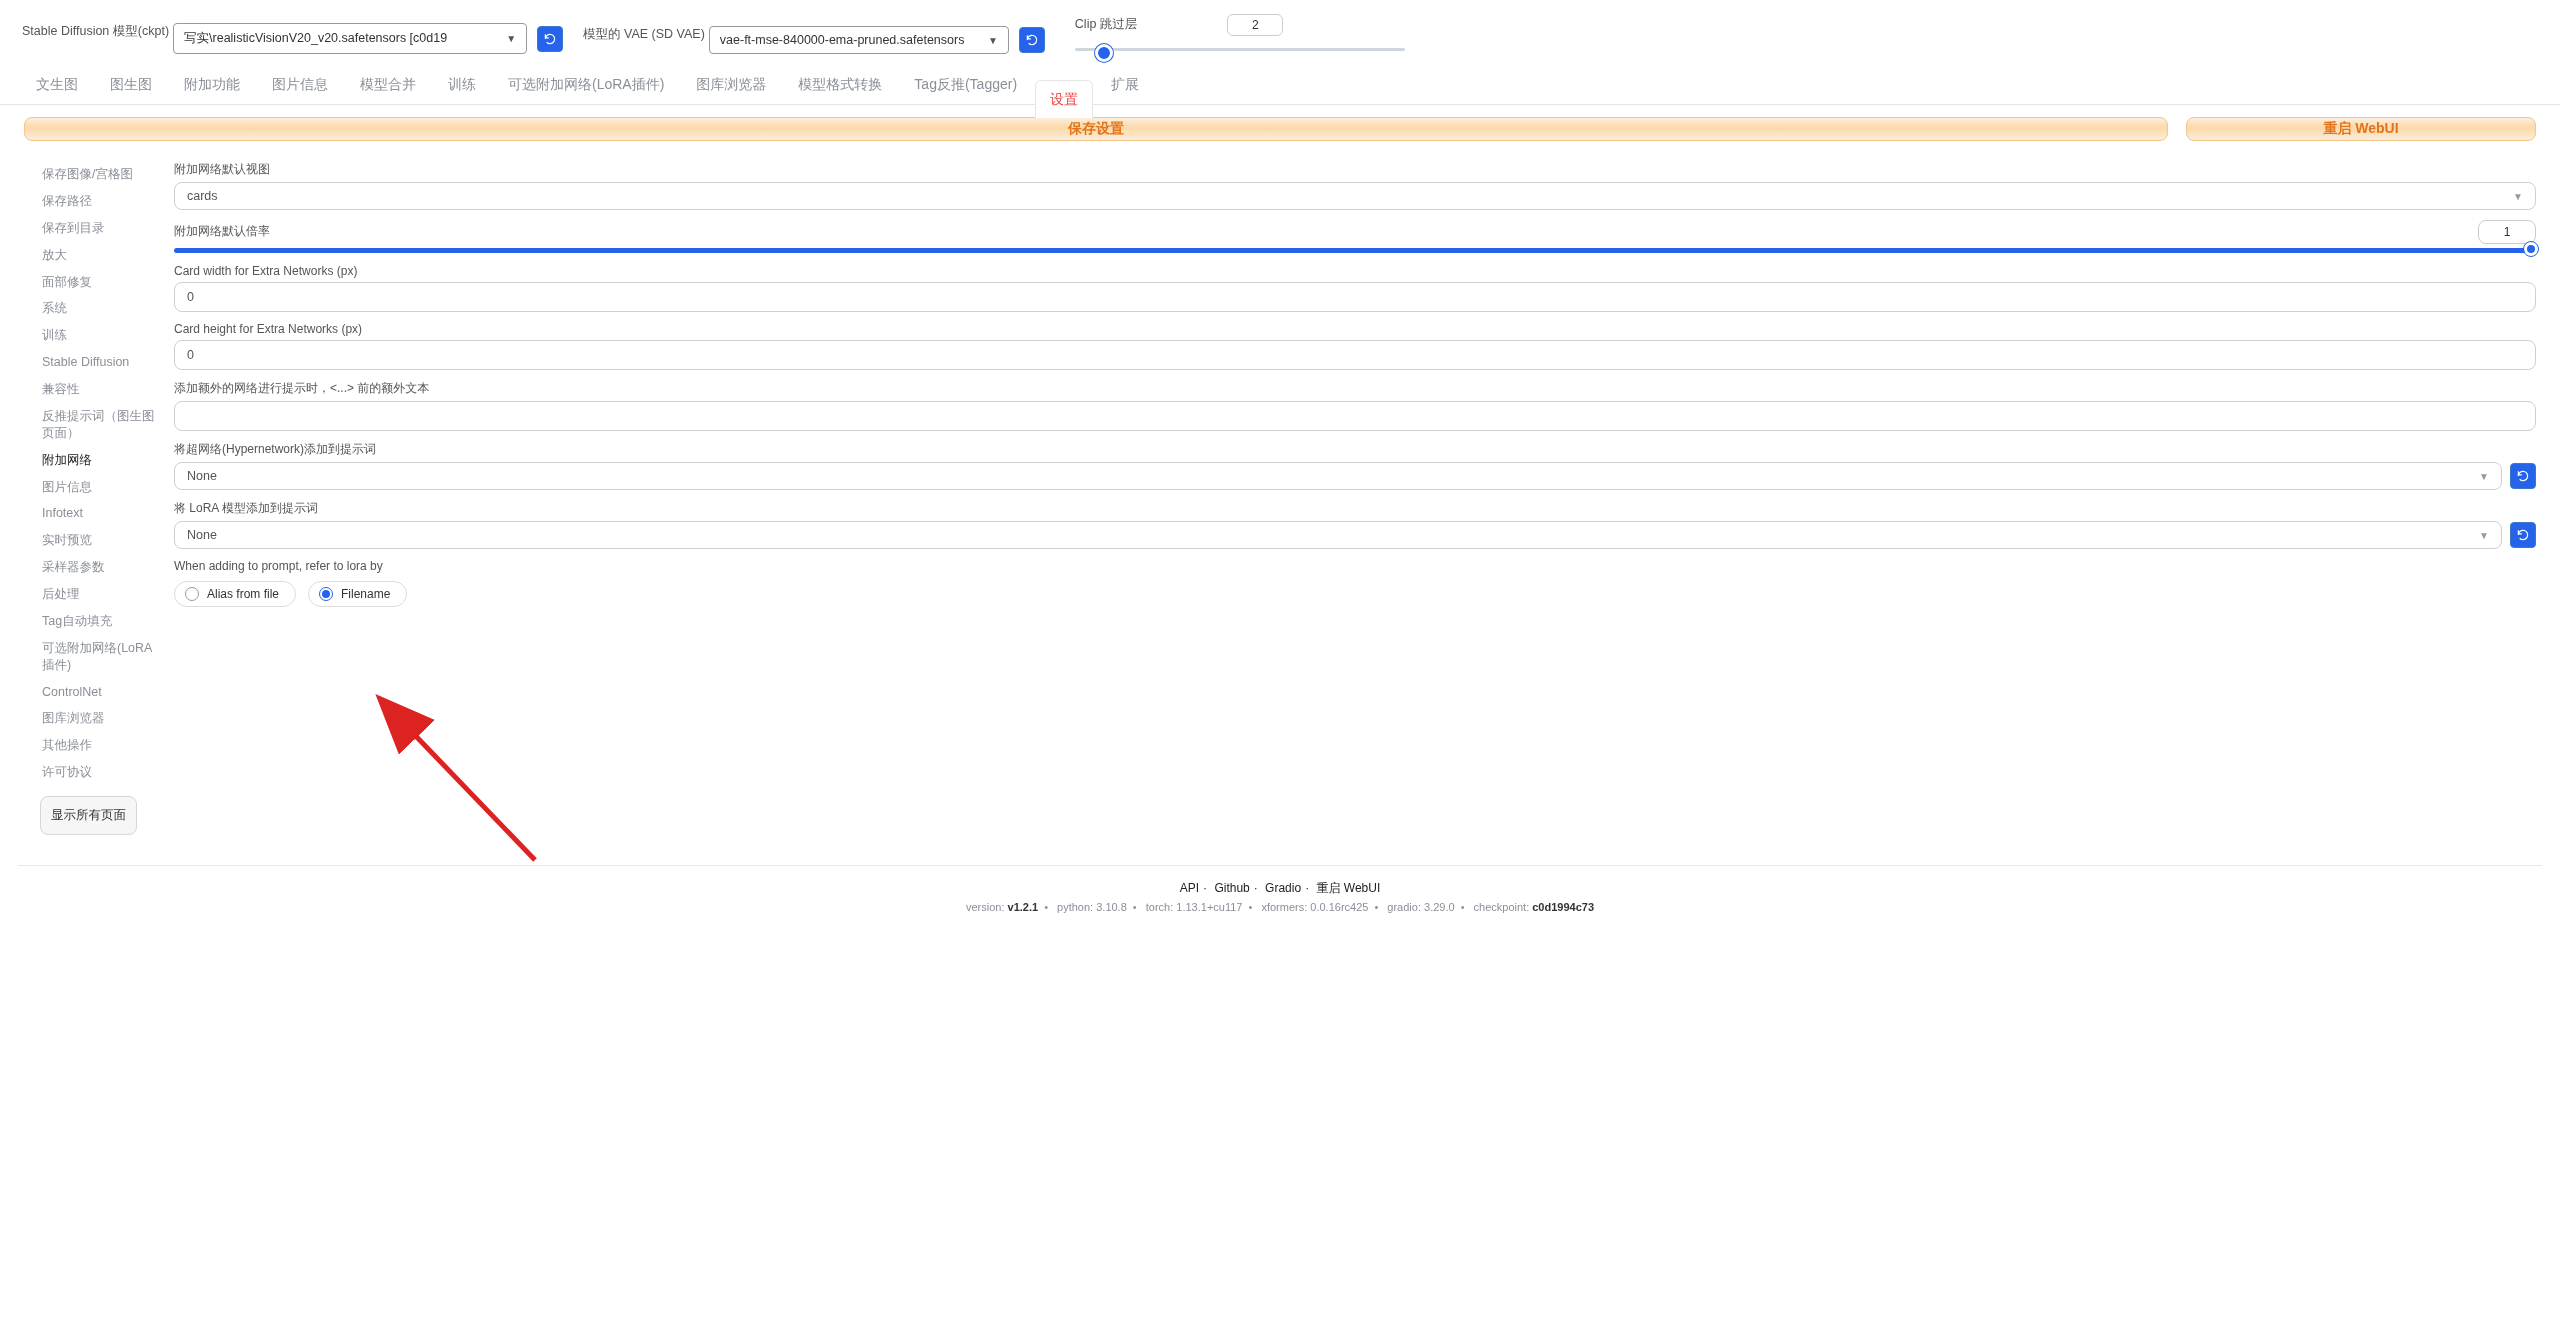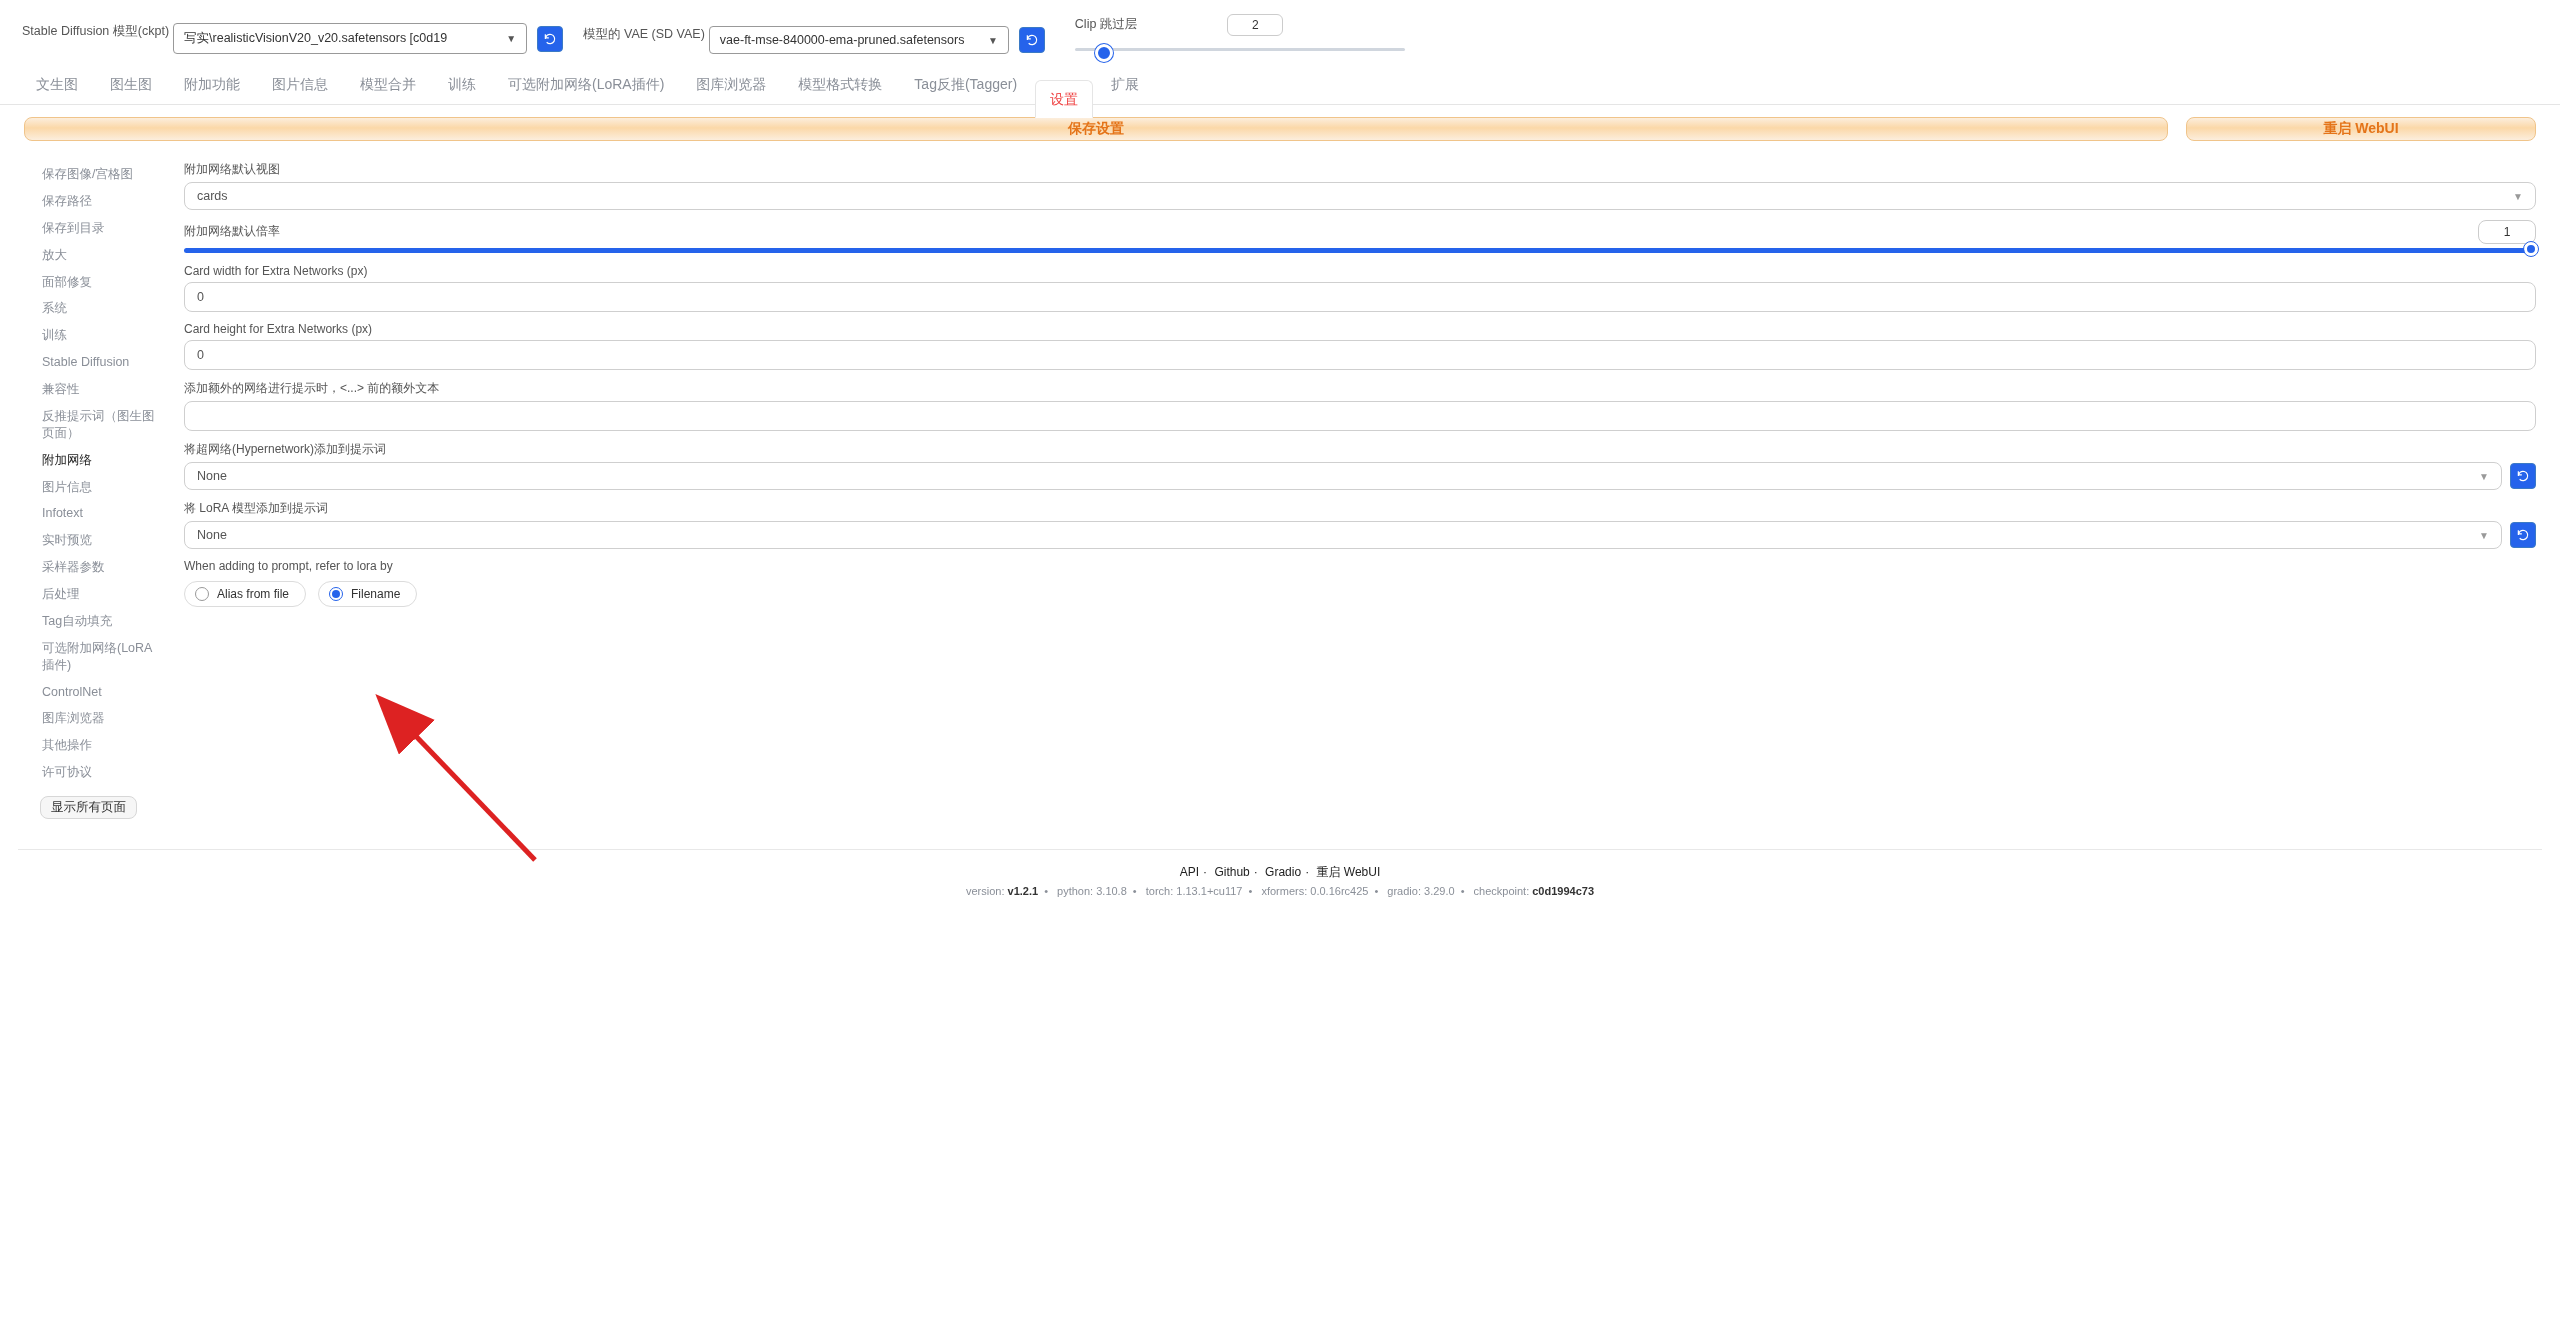--- a/index.html
+++ b/index.html
@@ -29,25 +29,25 @@
 .tabs { display: flex; gap: 4px; border-bottom: 1px solid #e5e5e5; padding: 0 22px; margin-top: 4px; }
 .tab { padding: 10px 14px 8px 14px; font-size: 14px; color: #8a8f98; cursor: pointer; white-space: nowrap; }
 .tab.active { color: #ef4444; border: 1px solid #e5e5e5; border-bottom: 1px solid #fff; border-radius: 6px 6px 0 0; position: relative; top: 14px; background: #fff; }
 
 
 .btn-row { display: flex; gap: 18px; padding: 12px 24px; }
 .big-btn { flex: 1 1 auto; height: 24px; display: flex; align-items: center; justify-content: center; border-radius: 8px; font-size: 14px; font-weight: 600; color: #e47419; cursor: pointer; border: 1px solid #f0c48a; background: linear-gradient(to bottom, #fceedd, #fbd8a8 45%, #fceedd); }
 .big-btn.secondary { flex: 0 0 350px; }
 
 
-.main { display: flex; gap: 22px; padding: 8px 24px 12px 40px; }
+.main { display: flex; gap: 12px; padding: 8px 24px 12px 40px; }
 .sidebar { width: 122px; display: flex; flex-direction: column; gap: 0; }
 .side-item { padding: 5px 2px; font-size: 12.5px; color: #8a8f98; cursor: pointer; line-height: 1.35; }
 .side-item.active { color: #222; font-weight: 500; }
-.show-all { margin-top: 10px; padding: 2px 10px; border: 1px solid #d7d7d7; border-radius: 8px; display: inline-block; font-size: 12.5px; color: #333; background: #f6f6f6; width: fit-content; cursor: pointer; }
+.show-all { margin-top: 10px; padding: 10px 10px; border: 1px solid #d7d7d7; border-radius: 8px; display: inline-block; font-size: 12.5px; color: #333; background: #f6f6f6; width: fit-content; cursor: pointer; }
 
 .content { flex: 1 1 auto; min-width: 0; }
 .row-block { margin-bottom: 10px; }
 .row-label { font-size: 12px; color: #555; margin-bottom: 4px; }
 
 .select-wide { border: 1px solid #cfcfcf; border-radius: 8px; padding: 6px 12px; display: flex; align-items: center; justify-content: space-between; font-size: 12.5px; color: #555; background: #fff; cursor: pointer; }
 .select-wide .chev-down { color: #999; }
 .select-with-icon { display: flex; gap: 8px; align-items: center; }
 .select-with-icon .select-wide { flex: 1 1 auto; }
 

